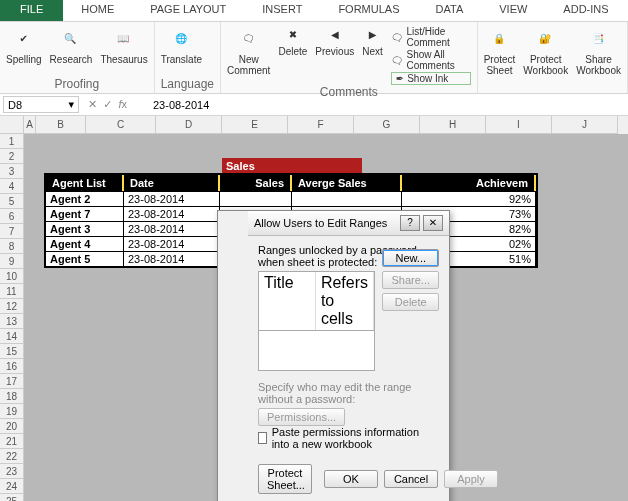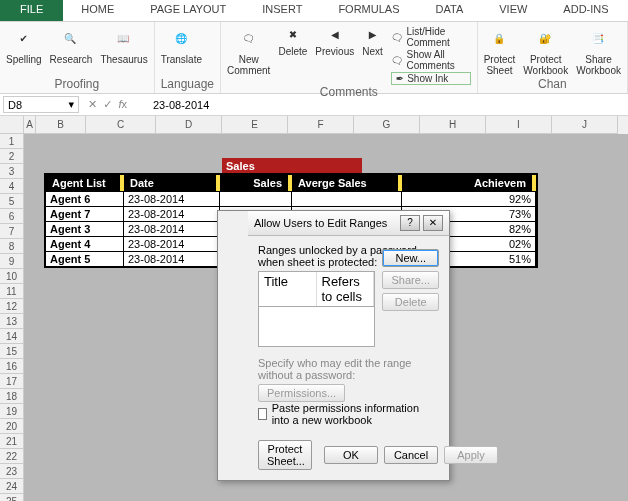--- a/index.html
+++ b/index.html
@@ -36,36 +36,36 @@
 .ch { border-right: 1px solid #ccc; border-bottom: 1px solid #ccc; text-align: center; line-height: 18px; }
 .rows { display: flex; }
 .rheads { display: flex; flex-direction: column; width: 24px; background: #f0f0f0; }
 .rh { height: 15px; border-bottom: 1px solid #ccc; border-right: 1px solid #ccc; text-align: center; font-size: 10px; color: #555; line-height:15px;}
 .sheet { position: relative; flex: 1; background: #b8b8b8; }
 
 
 .datatable { position: absolute; left: 20px; top: 39px; border: 2px solid #000; background:#fff; }
 .salesbanner { position:absolute; left:198px; top:24px; width:140px; height:16px; background:#b01e1e; color:#fff; font-weight:bold; padding-left:4px; font-size:11px; line-height:16px;}
 .hdrrow { display: flex; background: #000; color: #fff; font-weight: bold; font-size: 11px; }
-.hdrrow div { padding: 2px 6px; border-right:4px solid #fde047;}
+.hdrrow div { padding: 2px 6px; border-right:2px solid #fde047;}
 .drow { display: flex; font-size: 11px; }
 .drow div { border-top: 1px solid #000; border-right:1px solid #000; padding: 1px 4px; background:#fff;}
 .c-agent { width: 78px; font-weight:bold;}
 .c-date { width: 96px; }
 .c-sales { width: 72px; text-align:right;}
 .c-avg { width: 110px; }
 .c-ach { width: 134px; text-align:right;}
 
 
 .dialog { position:absolute; left:217px; top:210px; width:233px; background:#f0f0f0; border:1px solid #888; box-shadow:2px 2px 6px rgba(0,0,0,.3); font-size:11px;padding-left:30px;}
 .dlg-title { background: linear-gradient(#fff,#e4e4e4); padding:4px 6px; display:flex; align-items:center; border-bottom:1px solid #bbb;}
 .dlg-title span:first-child { flex:1; }
 .dlg-title .wbtn { width:20px; height:16px; background:linear-gradient(#f8f8f8,#ccc); border:1px solid #888; text-align:center; margin-left:3px; font-size:10px; line-height:14px; cursor:pointer;}
 .dlg-body { padding:8px 10px; }
-.listhdr { display:flex; background:#fff; border:1px solid #aaa; font-size:13px; margin-top:3px;}
+.listhdr { display:flex; background:#fff; border:1px solid #aaa; font-size:16px; margin-top:3px;}
 .listhdr div { flex:1; padding:2px 5px; border-right:1px solid #ddd;}
 .listbox { height:40px; background:#fff; border:1px solid #aaa; border-top:none;}
 .sidebtns { position:absolute; right:10px; top:38px; display:flex; flex-direction:column; gap:4px;}
 .btn { background:linear-gradient(#fefefe,#e3e3e3); border:1px solid #999; padding:2px 8px; font-size:11px; border-radius:2px; cursor:pointer; min-width:54px; text-align:center;}
 .btn.disabled { color:#9a9a9a; border-color:#bbb; cursor:default;}
 .btn.focus { box-shadow:0 0 0 1px #3399ff inset; }
 .dlg-foot { display:flex; gap:6px; padding:6px 10px 10px; align-items:center;}
 .chk { width:12px; height:12px; border:1px solid #777; background:#fff; display:inline-block;}
 </style>
 </head>
@@ -147,21 +147,20 @@
           <span class="ico">🔐</span>
           <span style="white-space:pre;text-align:center">Protect
 Workbook</span>
         </div>
       <div class="ritem big">
           <span class="ico">📑</span>
           <span style="white-space:pre;text-align:center">Share
 Workbook</span>
         </div>
     </div>
-    <div class="rgroup-label">Chan</div>
   </div>
 </div>
 
 <div class="fbar">
   <div class="namebox">
       <span>D8</span>
       <span>▾</span>
     </div>
   <div class="fbar-btns">
     <span>✕</span>
@@ -218,21 +217,21 @@
       <div class="datatable">
         <div class="hdrrow">
           <div class="c-agent">Agent List</div>
           <div class="c-date">Date</div>
           <div class="c-sales">Sales</div>
           <div class="c-avg">Averge Sales</div>
           <div class="c-ach">Achievem</div>
         </div>
         <div id="datarows">
             <div class="drow">
-    <div class="c-agent">Agent 6</div>
+    <div class="c-agent">Agent 2</div>
     <div class="c-date">23-08-2014</div>
     <div class="c-sales"></div>
     <div class="c-avg"></div>
     <div class="c-ach">92%</div>
   </div>
             <div class="drow">
     <div class="c-agent">Agent 7</div>
     <div class="c-date">23-08-2014</div>
     <div class="c-sales"></div>
     <div class="c-avg"></div>

